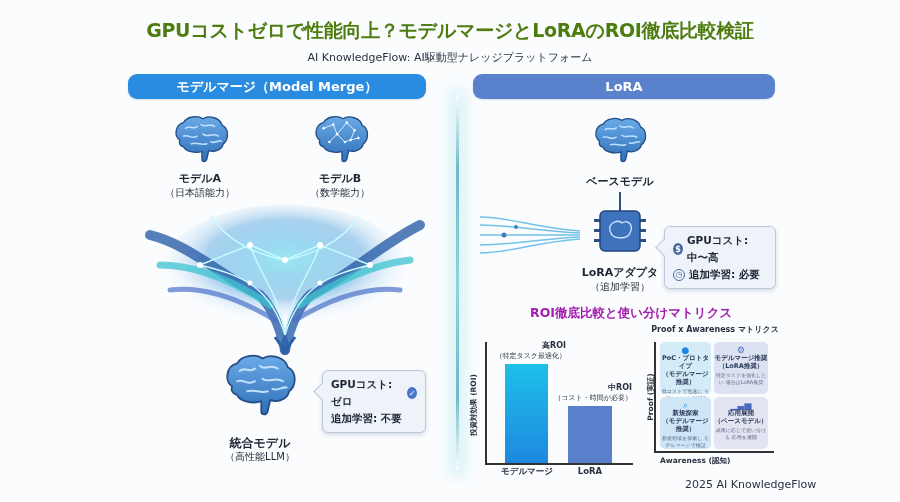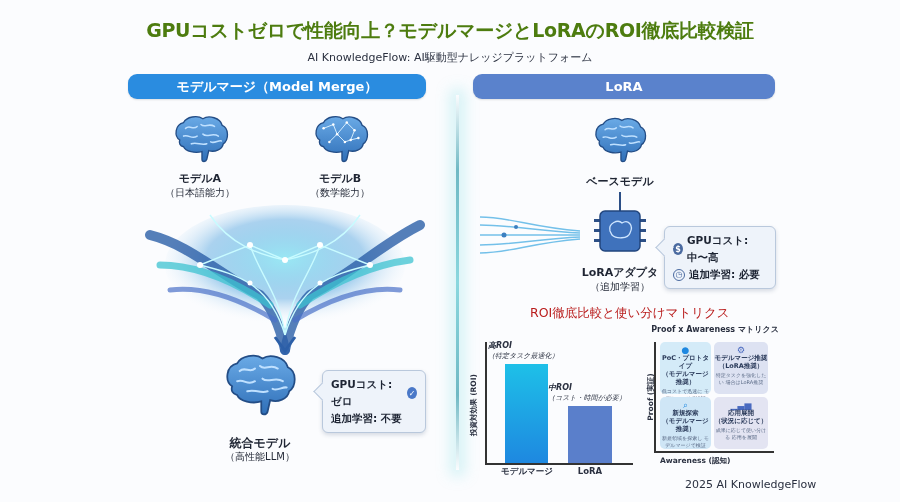--- a/index.html
+++ b/index.html
@@ -38,22 +38,22 @@
   }
   .callout:before {
     content: ""; position: absolute; left: -7px; top: 14px; width: 12px; height: 12px;
     background: #eef3fa; border-left: 1px solid #b9c8dc; border-bottom: 1px solid #b9c8dc;
     transform: rotate(45deg);
   }
   .row { display: flex; align-items: center; gap: 4px; }
   .chk { width: 12px; height: 12px; border-radius: 50%; background: #4a78c8; color: #fff; font-size: 8px; display: inline-flex; align-items: center; justify-content: center; }
   .ico-o { width: 12px; height: 12px; border-radius: 50%; border: 1px solid #4a6aa0; color: #4a6aa0; font-size: 8px; display: inline-flex; align-items: center; justify-content: center; }
   .ico-s { width: 12px; height: 12px; border-radius: 50%; background: #4a6aa0; color: #fff; font-size: 8px; display: inline-flex; align-items: center; justify-content: center; }
-  .section-title { font-size: 12.5px; font-weight: normal; color: #b91c1c; }
-  .bar-label { text-align: left; font-size: 8px; font-weight: bold; color: #2a3040; line-height: 11px; font-style: italic; }
+  .section-title { font-size: 12.5px; font-weight: bold; color: #a21caf; }
+  .bar-label { text-align: right; font-size: 8px; font-weight: bold; color: #2a3040; line-height: 11px; }
   .axis-lbl { font-size: 8.5px; font-weight: bold; color: #2a3040; }
   .cell {
     border-radius: 5px; text-align: center; padding-top: 4px;
     font-size: 6px; line-height: 8px; color: #2a3a5a;
   }
   .cell .t { font-weight: bold; font-size: 6.5px; }
   .cell .d { color: #5a6a86; font-size: 5px; line-height: 7px; margin-top: 2px; }
   .footer { font-size: 11px; color: #2a3040; }
 </style>
 </head>
@@ -253,17 +253,17 @@
 </div>
 <div class="abs cell" style="left:660px;top:397px;width:51px;height:52px;background:#cfe6f6;">
   <div style="color:#1e88e0;font-size:9px;">⌕</div>
   <div class="t">新規探索</div>
   <div class="t">（モデルマージ推奨）</div>
   <div class="d">新規領域を探索し モデルマージで検証</div>
 </div>
 <div class="abs cell" style="left:714px;top:397px;width:54px;height:52px;background:#e3e4f2;">
   <div style="color:#4a6ac0;font-size:9px;">▁▃▅</div>
   <div class="t">応用展開</div>
-  <div class="t">（状況に応じて）</div>
+  <div class="t">（ベースモデル）</div>
   <div class="d">成果に応じて使い分ける 応用を展開</div>
 </div>
 
 <div class="abs footer" style="left:660px;top:478px;margin-left:25px;">2025 AI KnowledgeFlow</div>
 
 </body></html>

